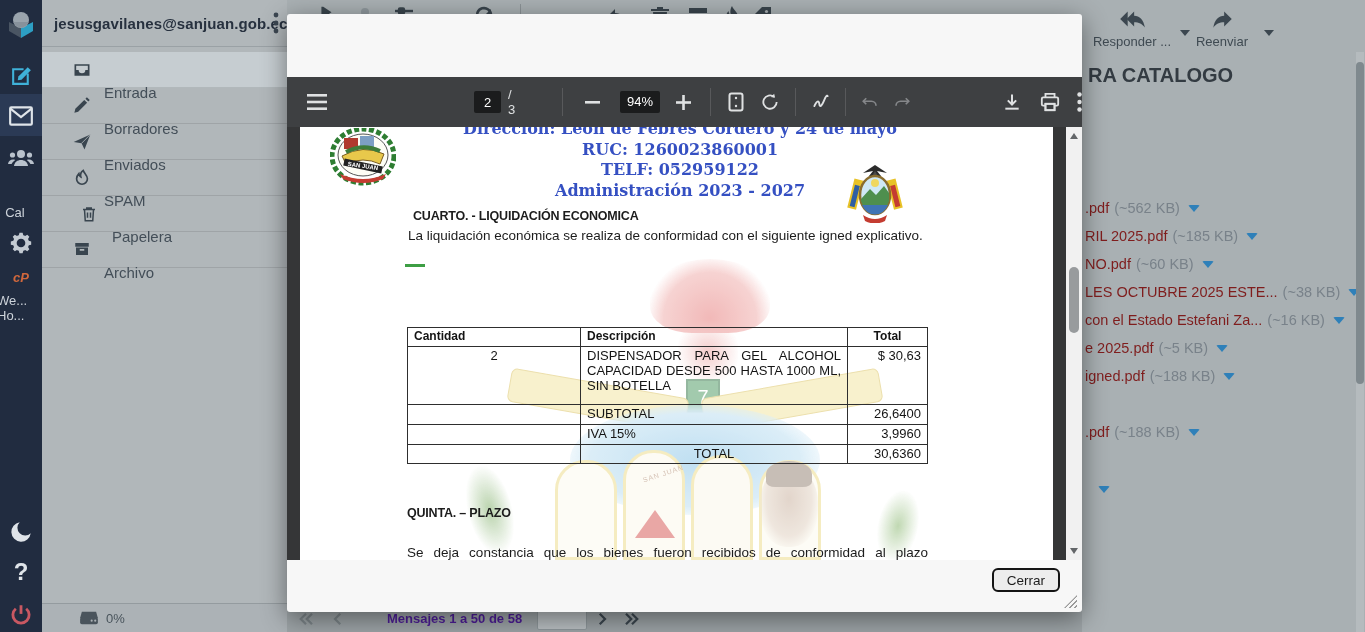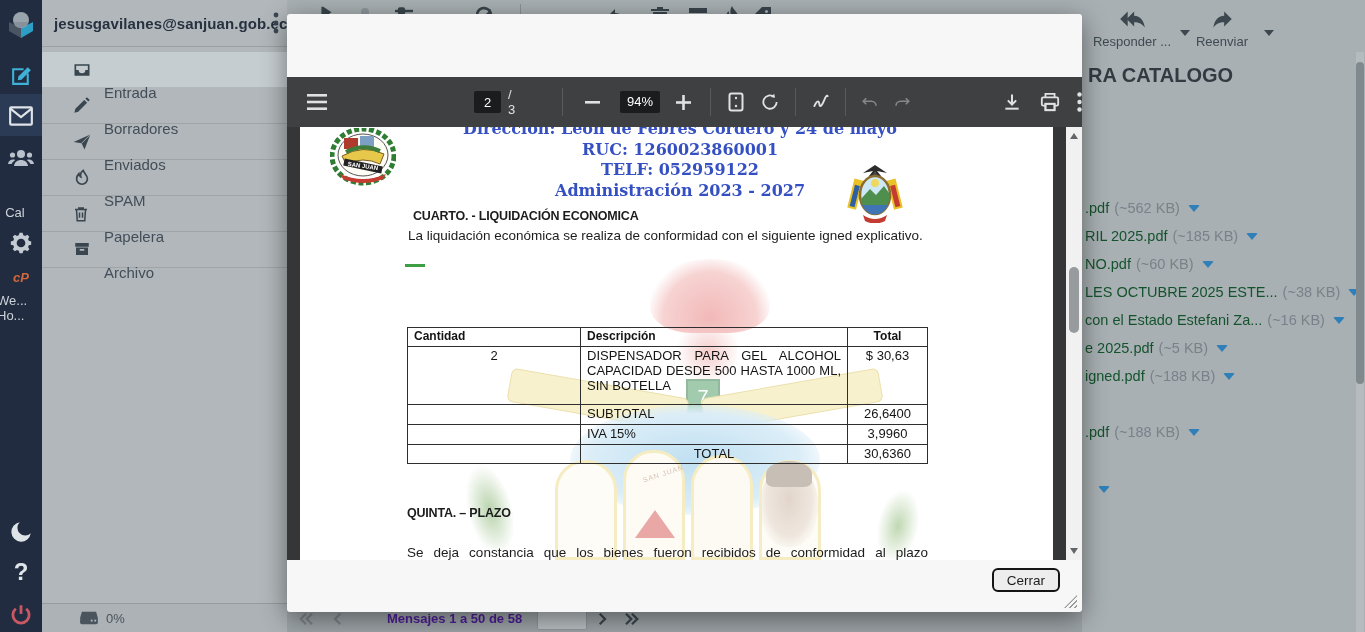--- a/index.html
+++ b/index.html
@@ -31,21 +31,21 @@
   #content { position:absolute; left:287px; top:0; width:1078px; height:632px; background:#a9b0b3; }
   .tb-icon { position:absolute; color:#39444c; }
   .tb-divider { position:absolute; width:1px; height:26px; background:#8b9296; top:4px; }
   .action-group { position:absolute; top:6px; text-align:center; color:#3c4750; }
   .action-label { font-size:13px; color:#3f4a52; margin-top:2px; white-space:nowrap; }
   .caret-dn { display:inline-block; width:0; height:0; border-left:5px solid transparent; border-right:5px solid transparent; border-top:6px solid #3c4750; }
 
   #subject { position:absolute; left:801px; top:64px; font-size:20px; font-weight:bold; color:#333b42; white-space:nowrap; }
 
   .att-row { position:absolute; left:798px; height:20px; display:flex; align-items:center; white-space:nowrap; }
-  .att-name { font-size:14.5px; color:#14532d; }
+  .att-name { font-size:14.5px; color:#7f1d1d; }
   .att-size { font-size:14.5px; color:#79828a; margin-left:5px; }
   .att-caret { margin-left:8px; width:0; height:0; border-left:6px solid transparent; border-right:6px solid transparent; border-top:7px solid #2f80b9; border-radius:2px; }
 
   #panel-scrollbar { position:absolute; right:1px; top:52px; width:8px; height:580px; background:#b5bbbe; }
   #panel-thumb { position:absolute; left:0; top:10px; width:8px; height:322px; background:#7f898e; border-radius:4px; }
 
   #pagination { position:absolute; left:0; top:604px; width:795px; height:28px; background:#9ca3a6; border-top:1px solid #878e91; }
   .pg-btn { position:absolute; top:3px; width:26px; height:22px; display:flex; align-items:center; justify-content:center; }
   .pg-dis { color:#7c8589; } .pg-en { color:#3c4750; }
   #pg-label { position:absolute; left:100px; top:6px; font-size:13px; font-weight:bold; color:#4c1d95; }
@@ -67,21 +67,21 @@
   .sb-dn { bottom:6px; border-top:6px solid #636669; }
 
   
   .doc-blue { position:absolute; left:140px; top:-8px; width:480px; text-align:center; font-family:"DejaVu Serif","Liberation Serif",serif; font-weight:bold; color:#3550c2; font-size:16px; line-height:20.5px; }
   .doc-h { position:absolute; font-size:12.5px; font-weight:bold; color:#1c1c1c; letter-spacing:-.2px; }
   .doc-p { position:absolute; font-size:13.5px; color:#1c1c1c; }
   #green-dash { position:absolute; left:105px; top:137px; width:20px; height:3px; background:#3d9e44; }
   #doc-table { position:absolute; left:107px; top:200px; width:520px; border-collapse:collapse; font-size:13px; color:#141414; table-layout:fixed; }
   #doc-table td, #doc-table th { border:1px solid #2e2e2e; vertical-align:top; padding:1px 6px; }
   #doc-table th { text-align:left; font-size:12px; }
-  .td-num { text-align:center; }
+  .td-num { text-align:right; }
   .justify { text-align:justify; }
   .just-line { text-align:justify; text-align-last:justify; }
 
   
   #watermark { position:absolute; left:160px; top:128px; width:470px; height:305px; opacity:.55; pointer-events:none; }
   .wm { position:absolute; }
 
   #cerrar-btn { position:absolute; left:705px; top:554px; width:68px; height:24px; background:#ededed; border:2px solid #141414; border-radius:6px; font-size:13.5px; color:#1c1c1c; font-family:"Liberation Sans",sans-serif; }
   #resize-handle { position:absolute; right:5px; bottom:4px; width:13px; height:13px; background:repeating-linear-gradient(135deg, transparent 0 2px, #9a9a9a 2px 3.4px); clip-path:polygon(100% 0, 100% 100%, 0 100%); }
 
@@ -351,21 +351,21 @@
       <span class="flabel">Enviados</span>
     </div>
     <div class="folder" style="top:160px;">
       <span class="ficon">
         <svg width="20" height="20" viewBox="0 0 24 24" fill="none" stroke="currentColor" stroke-width="2">
             <path d="M13.5 3c.8 3 5 5.5 5 10a6.5 6.5 0 0 1-13 0c0-2.5 1.2-4.6 2.7-6.2.2 2 1 3.4 2.4 4-1-3.3-.2-5.8 2.9-7.8z"></path>
           </svg>
       </span>
       <span class="flabel">SPAM</span>
     </div>
-    <div class="folder" style="top:196px;">
+    <div class="folder" style="top:196px;padding-left:8px;">
       <span class="ficon">
         <svg width="18" height="20" viewBox="0 0 24 24" fill="none" stroke="currentColor" stroke-width="2">
             <path d="M4 6h16M9 6V4h6v2M6 6l1 15h10l1-15M10 10v7M14 10v7"></path>
           </svg>
       </span>
       <span class="flabel">Papelera</span>
     </div>
     <div class="folder" style="top:232px;">
       <span class="ficon">
         <svg width="20" height="18" viewBox="0 0 24 24" fill="currentColor">

